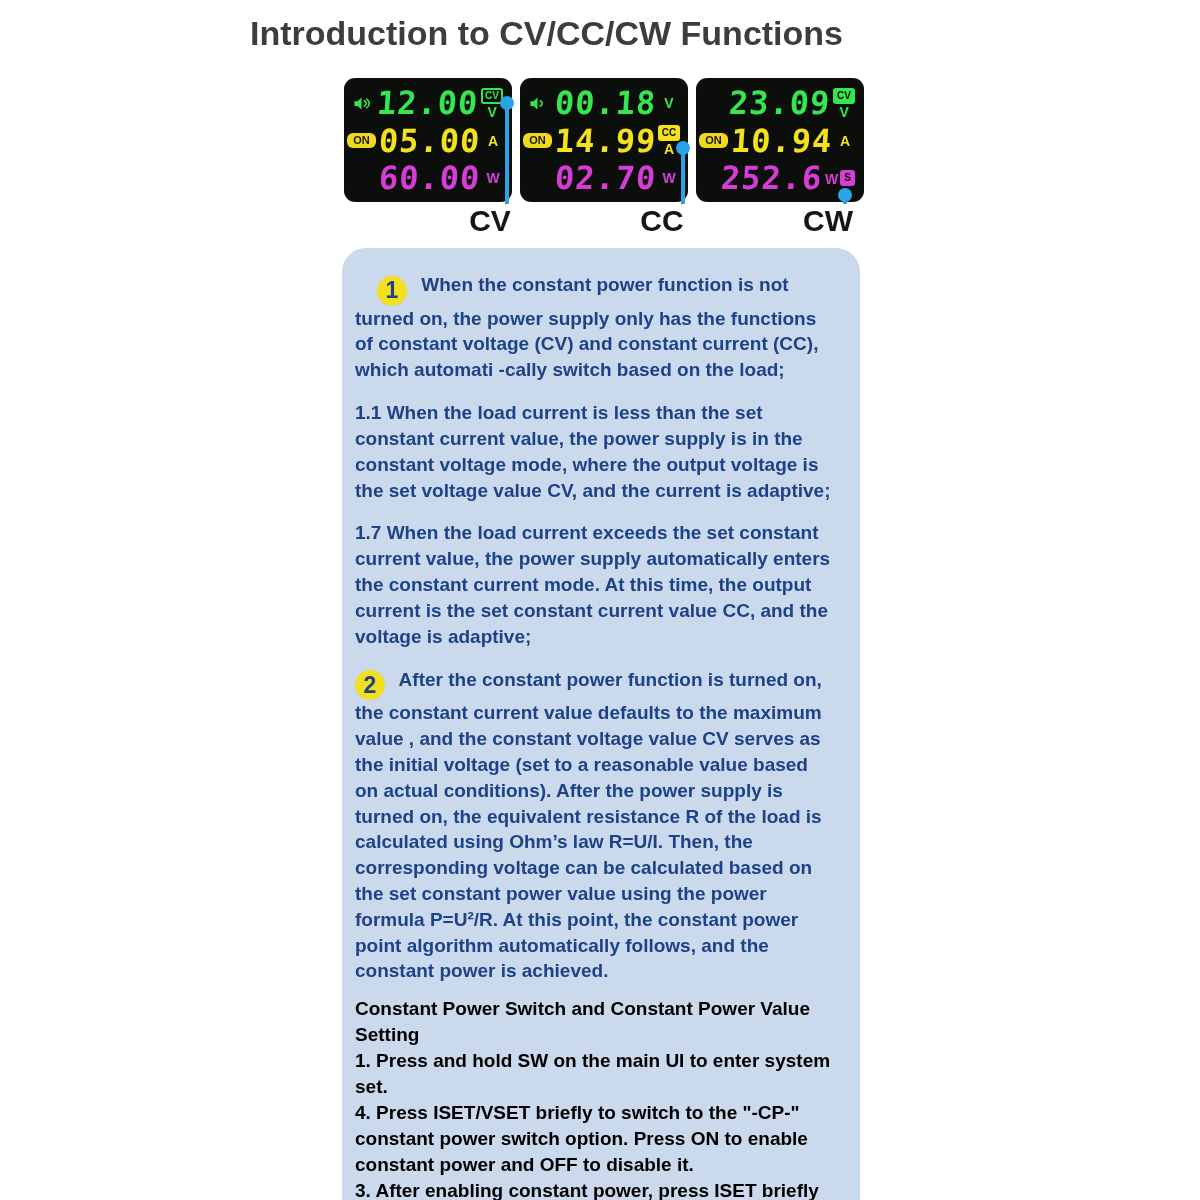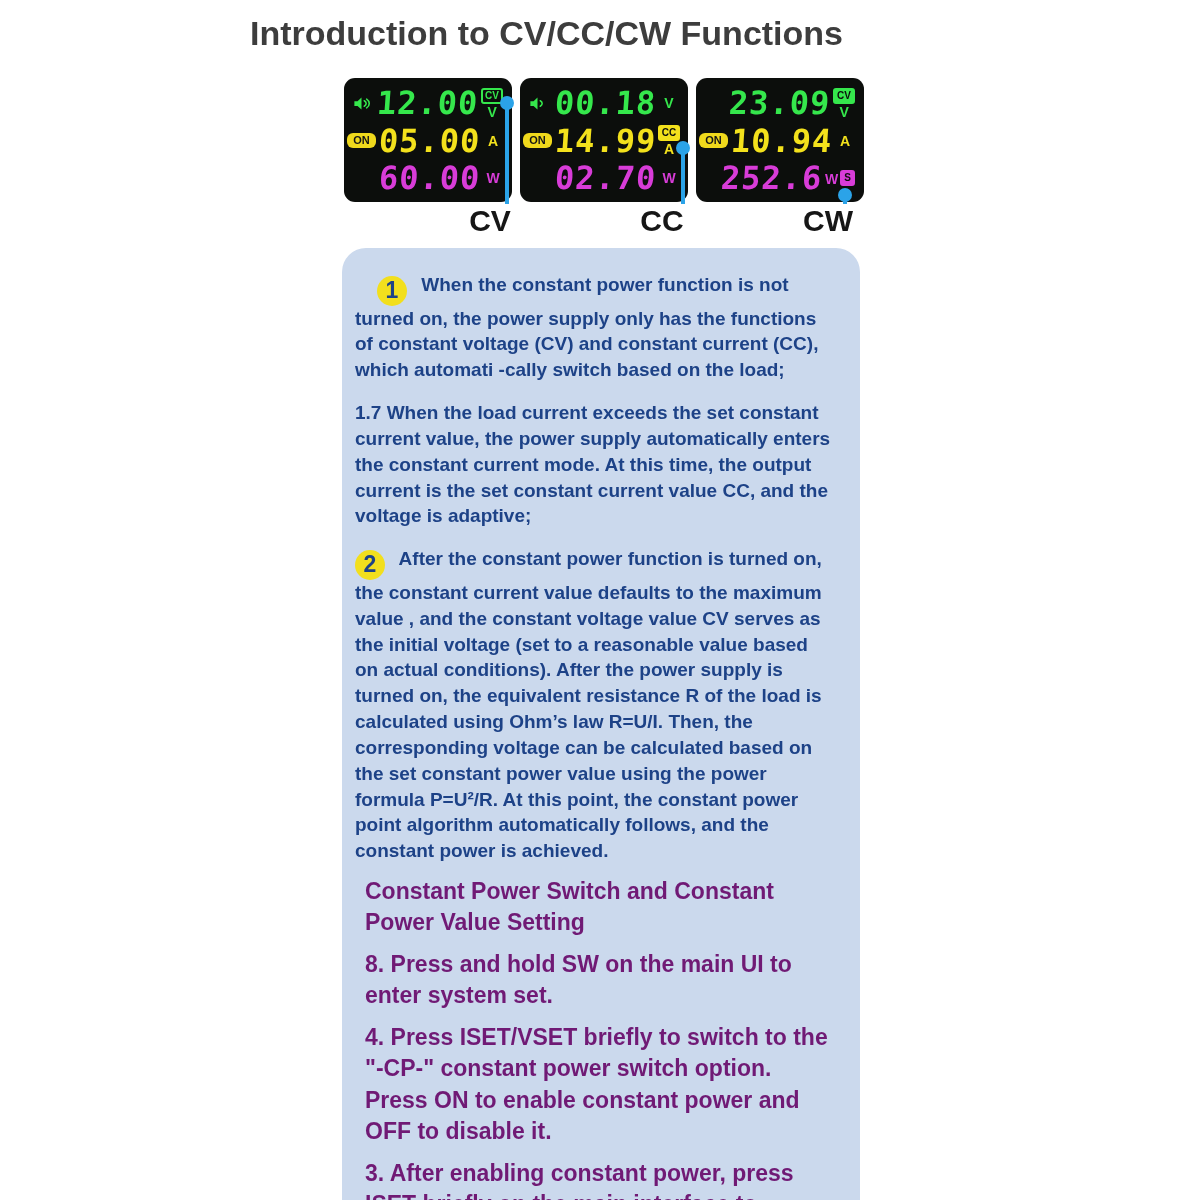--- a/index.html
+++ b/index.html
@@ -45,21 +45,21 @@
   .panel{position:absolute;left:342px;top:248px;width:518px;min-height:928px;
          box-sizing:border-box;background:#cbd9ed;border-radius:24px;
          padding:24px 13px 18px 13px;}
   .para{margin:0 16px 17px 0;font-size:19px;font-weight:bold;color:#1d4287;
         line-height:1.36;}
   .num-circle{display:inline-flex;width:30px;height:30px;border-radius:50%;
               background:#f2df1d;color:#1d4287;font-size:23px;font-weight:bold;
               align-items:center;justify-content:center;vertical-align:-7px;
               margin-right:9px;margin-left:22px;}
   .footer{margin-top:12px;}
-  .footer p{margin:10px;font-size:23px;font-weight:bold;color:#701a75;line-height:1.37;}
+  .footer p{margin:0;font-size:19px;font-weight:bold;color:#000000;line-height:1.37;}
 </style>
 </head>
 <body>
 
 <div class="page">
 
   <h1 class="title">Introduction to CV/CC/CW Functions</h1>
 
   <div class="lcd lcd-cv">
     <div class="lcd-row">
@@ -161,31 +161,34 @@
   <span class="mode-label" style="left:634px;top:206px;">CC</span>
   <span class="mode-label" style="left:800px;top:206px;">CW</span>
 
   <div class="panel">
 
     <p class="para">
       <span class="num-circle">1</span>
       <span>When the constant power function is not turned on, the power supply only has the functions of constant voltage (CV) and constant current (CC), which automati -cally switch based on the load;</span>
     </p>
 
+    <p class="para">
+      <span>1.1 When the load current is less than the set constant current value, the power supply is in the constant voltage mode, where the output voltage is the set voltage value CV, and the current is adaptive;</span>
+    </p>
 
     <p class="para">
       <span>1.7 When the load current exceeds the set constant current value, the power supply automatically enters the constant current mode. At this time, the output current is the set constant current value CC, and the voltage is adaptive;</span>
     </p>
 
     <p class="para" style="margin-bottom:10px;">
       <span class="num-circle" style="margin-left:0;">2</span>
       <span>After the constant power function is turned on, the constant current value defaults to the maximum value , and the constant voltage value CV serves as the initial voltage (set to a reasonable value based on actual conditions). After the power supply is turned on, the equivalent resistance R of the load is calculated using Ohm’s law R=U/I. Then, the corresponding voltage can be calculated based on the set constant power value using the power formula P=U²/R.  At this point, the constant power point algorithm automatically follows, and the constant power is achieved.</span>
     </p>
 
     <div class="footer">
       <p>Constant Power Switch and Constant Power Value Setting</p>
-      <p>8. Press and hold SW on the main UI to enter system set.</p>
+      <p>1. Press and hold SW on the main UI to enter system set.</p>
       <p>4. Press ISET/VSET briefly to switch to the "-CP-" constant power switch option. Press ON to enable constant power and OFF to disable it.</p>
       <p>3. After enabling constant power, press ISET briefly on the main interface to modify the value of constant power.</p>
     </div>
   </div>
 
 </div>
 
 </body></html>

